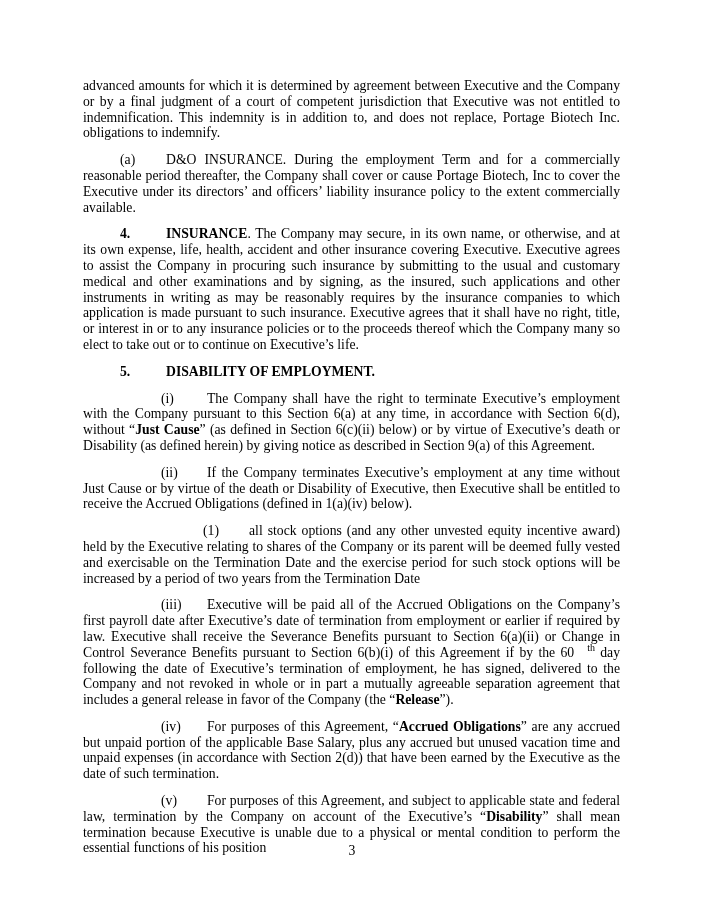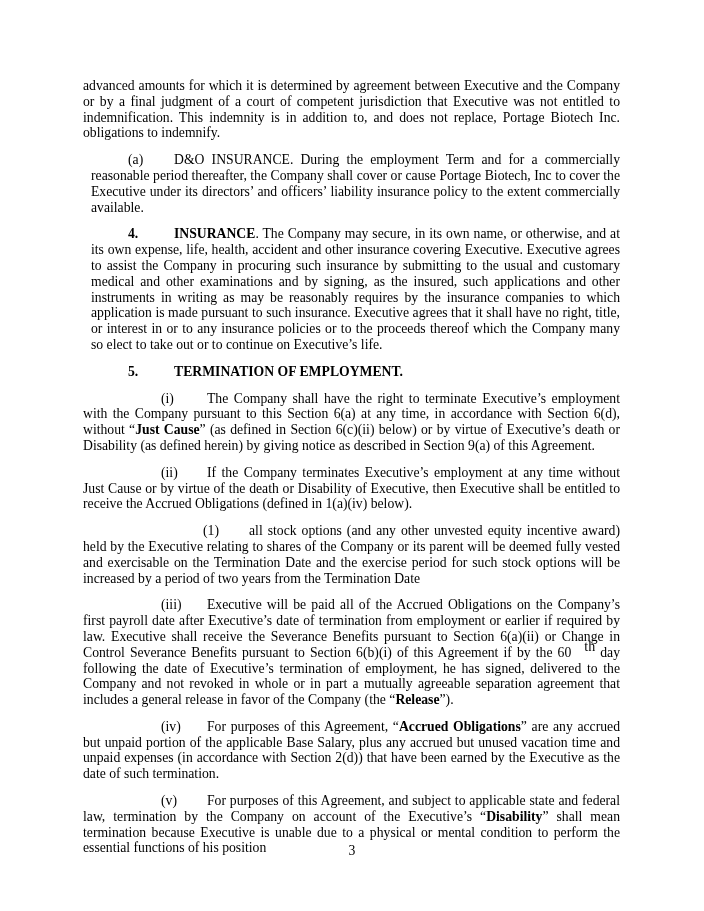--- a/index.html
+++ b/index.html
@@ -22,31 +22,31 @@
     padding: 78px 84px 0 83px;
     position: relative;
   }
   .para {
     margin: 0 0 11px 0;
     font-size: 13.7px;
     line-height: 15.8px;
     text-align: justify;
   }
   .indent-0 { text-indent: 0; }
-  .indent-1 { text-indent: 37px; margin-left: 8px; }
+  .indent-1 { text-indent: 37px; }
   .indent-2 { text-indent: 78px; }
   .indent-3 { text-indent: 120px; }
   .tab-label {
     display: inline-block;
     width: 46px;
     text-indent: 0;
   }
   .bold { font-weight: bold; }
   sup {
-    font-size: 14px;
+    font-size: 10px;
     line-height: 0;
     vertical-align: super;
     margin-left: 13px;
   }
   .footer {
     position: absolute;
     top: 843px;
     left: 0;
     width: 704px;
     text-align: center;
@@ -55,21 +55,21 @@
   }
 </style>
 </head>
 <body>
 
 <div class="page">
   <div>
       <p class="para indent-0"><span>advanced amounts for which it is determined by agreement between Executive and the Company or by a final judgment of a court of competent jurisdiction that Executive was not entitled to indemnification.  This indemnity is in addition to, and does not replace, Portage Biotech Inc. obligations to indemnify.</span></p>
       <p class="para indent-1"><span class="tab-label">(a)</span><span>D&amp;O INSURANCE. During the employment Term and for a commercially reasonable period thereafter, the Company shall cover or cause Portage Biotech, Inc to cover the Executive under its directors’ and officers’ liability insurance policy to the extent commercially available.</span></p>
       <p class="para indent-1"><span class="tab-label bold">4.</span><span class="bold">INSURANCE</span><span>. The Company may secure, in its own name, or otherwise, and at its own expense, life, health, accident and other insurance covering Executive. Executive agrees to assist the Company in procuring such insurance by submitting to the usual and customary medical and other examinations and by signing, as the insured, such applications and other instruments in writing as may be reasonably requires by the insurance companies to which application is made pursuant to such insurance. Executive agrees that it shall have no right, title, or interest in or to any insurance policies or to the proceeds thereof which the Company many so elect to take out or to continue on Executive’s life.</span></p>
-      <p class="para indent-1"><span class="tab-label bold">5.</span><span class="bold">TERMINATION OF EMPLOYMENT.</span></p>
+      <p class="para indent-1"><span class="tab-label bold">5.</span><span class="bold">DISABILITY OF EMPLOYMENT.</span></p>
       <p class="para indent-2"><span class="tab-label">(i)</span><span>The Company shall have the right to terminate Executive’s employment with the Company pursuant to this Section 6(a) at any time, in accordance with Section 6(d), without “</span><span class="bold">Just Cause</span><span>” (as defined in Section 6(c)(ii) below) or by virtue of Executive’s death or Disability (as defined herein) by giving notice as described in Section 9(a) of this Agreement.</span></p>
       <p class="para indent-2"><span class="tab-label">(ii)</span><span>If the Company terminates Executive’s employment at any time without Just Cause or by virtue of the death or Disability of Executive, then Executive shall be entitled to receive the Accrued Obligations (defined in 1(a)(iv) below).</span></p>
       <p class="para indent-3"><span class="tab-label">(1)</span><span>all stock options (and any other unvested equity incentive award) held by the Executive relating to shares of the Company or its parent will be deemed fully vested and exercisable on the Termination Date and the exercise period for such stock options will be increased by a period of two years from the Termination Date</span></p>
       <p class="para indent-2"><span class="tab-label">(iii)</span><span>Executive will be paid all of the Accrued Obligations on the Company’s first payroll date after Executive’s date of termination from employment or earlier if required by law. Executive shall receive the Severance Benefits pursuant to Section 6(a)(ii) or Change in Control Severance Benefits pursuant to Section 6(b)(i) of this Agreement if by the 60</span><sup>th</sup><span> day following the date of Executive’s termination of employment, he has signed, delivered to the Company and not revoked in whole or in part a mutually agreeable separation agreement that includes a general release in favor of the Company (the “</span><span class="bold">Release</span><span>”).</span></p>
       <p class="para indent-2"><span class="tab-label">(iv)</span><span>For purposes of this Agreement, “</span><span class="bold">Accrued Obligations</span><span>” are any accrued but unpaid portion of the applicable Base Salary, plus any accrued but unused vacation time and unpaid expenses (in accordance with Section 2(d)) that have been earned by the Executive as the date of such termination.</span></p>
       <p class="para indent-2"><span class="tab-label">(v)</span><span>For purposes of this Agreement, and subject to applicable state and federal law, termination by the Company on account of  the Executive’s “</span><span class="bold">Disability</span><span>” shall mean termination because Executive is unable due to a physical or mental condition to perform the essential functions of his position</span></p>
     </div>
   <div class="footer">3</div>
 </div>
 

